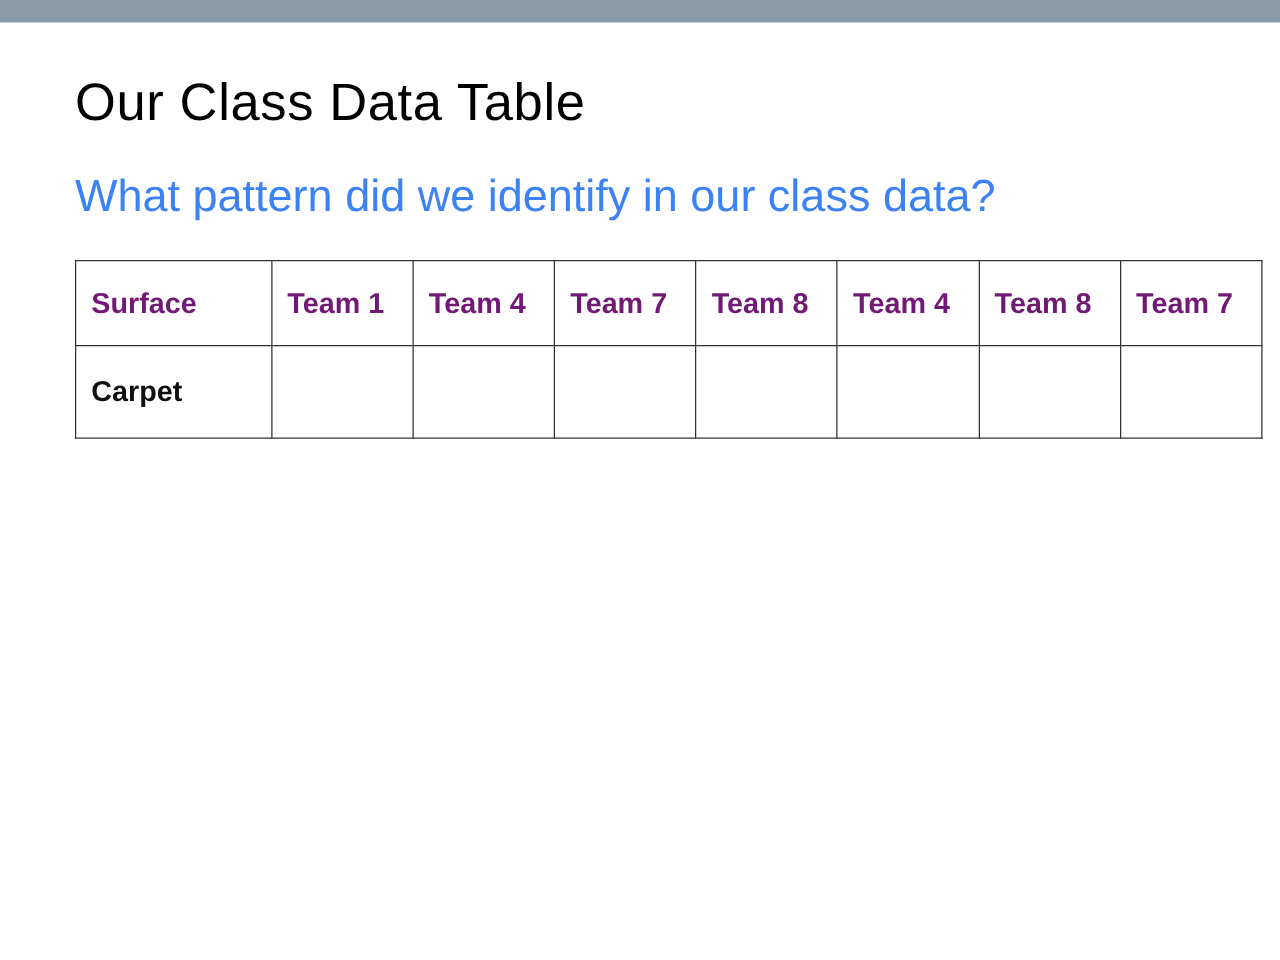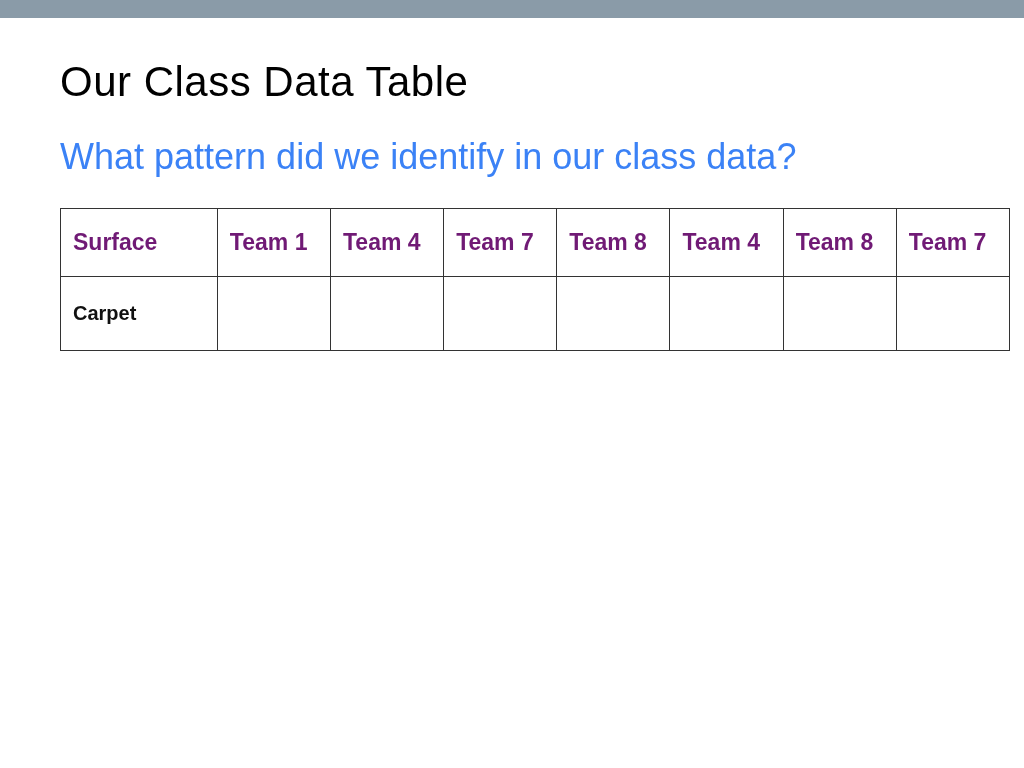--- a/index.html
+++ b/index.html
@@ -64,21 +64,21 @@
     .data-table thead th:first-child {
       width: 140px;
     }
 
     .data-table thead th:not(:first-child) {
       width: 101px;
       text-align: left;
     }
 
     .data-table tbody td {
-      font-size: 20px;
+      font-size: 23px;
       height: 74px;
       color: #111111;
       font-weight: 400;
     }
 
     .data-table tbody td:first-child {
       font-weight: 700;
     }
   </style>
 </head>

